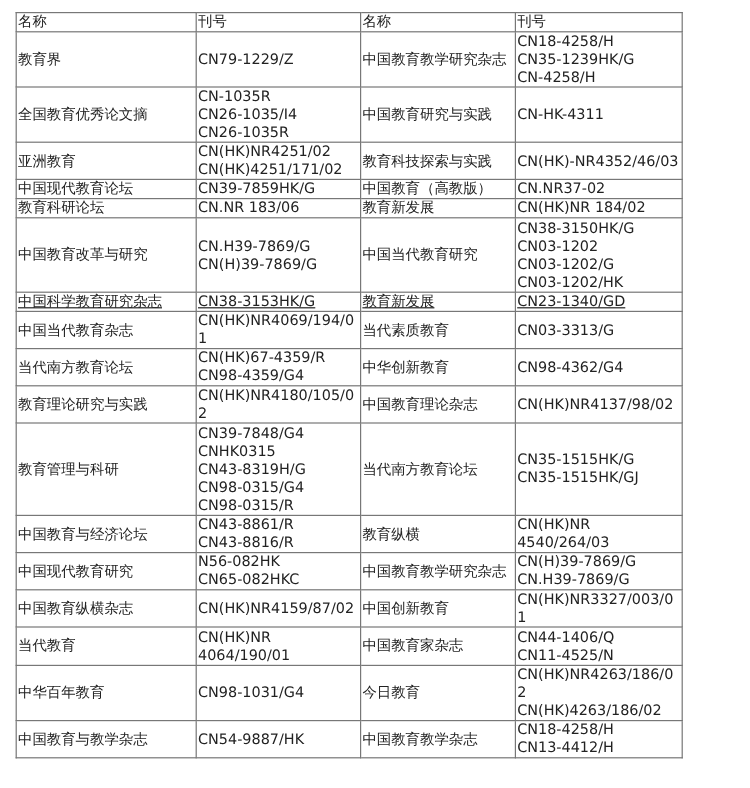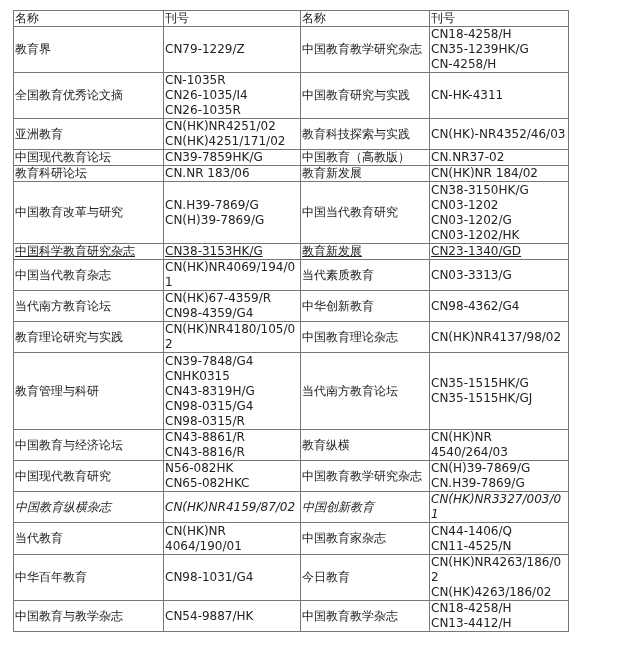--- a/index.html
+++ b/index.html
@@ -189,21 +189,21 @@
         <td>
           <span class="code-line">N56-082HK</span>
           <span class="code-line">CN65-082HKC</span>
         </td>
         <td>中国教育教学研究杂志</td>
         <td>
           <span class="code-line">CN(H)39-7869/G</span>
           <span class="code-line">CN.H39-7869/G</span>
         </td>
       </tr>
-      <tr style="height: 16px; font-style: italic;">
+      <tr style="height: 16px;">
         <td>中国教育纵横杂志</td>
         <td>
           <span class="code-line">CN(HK)NR4159/87/02</span>
         </td>
         <td>中国创新教育</td>
         <td>
           <span class="code-line">CN(HK)NR3327/003/01</span>
         </td>
       </tr>
       <tr style="height: 32px;">

